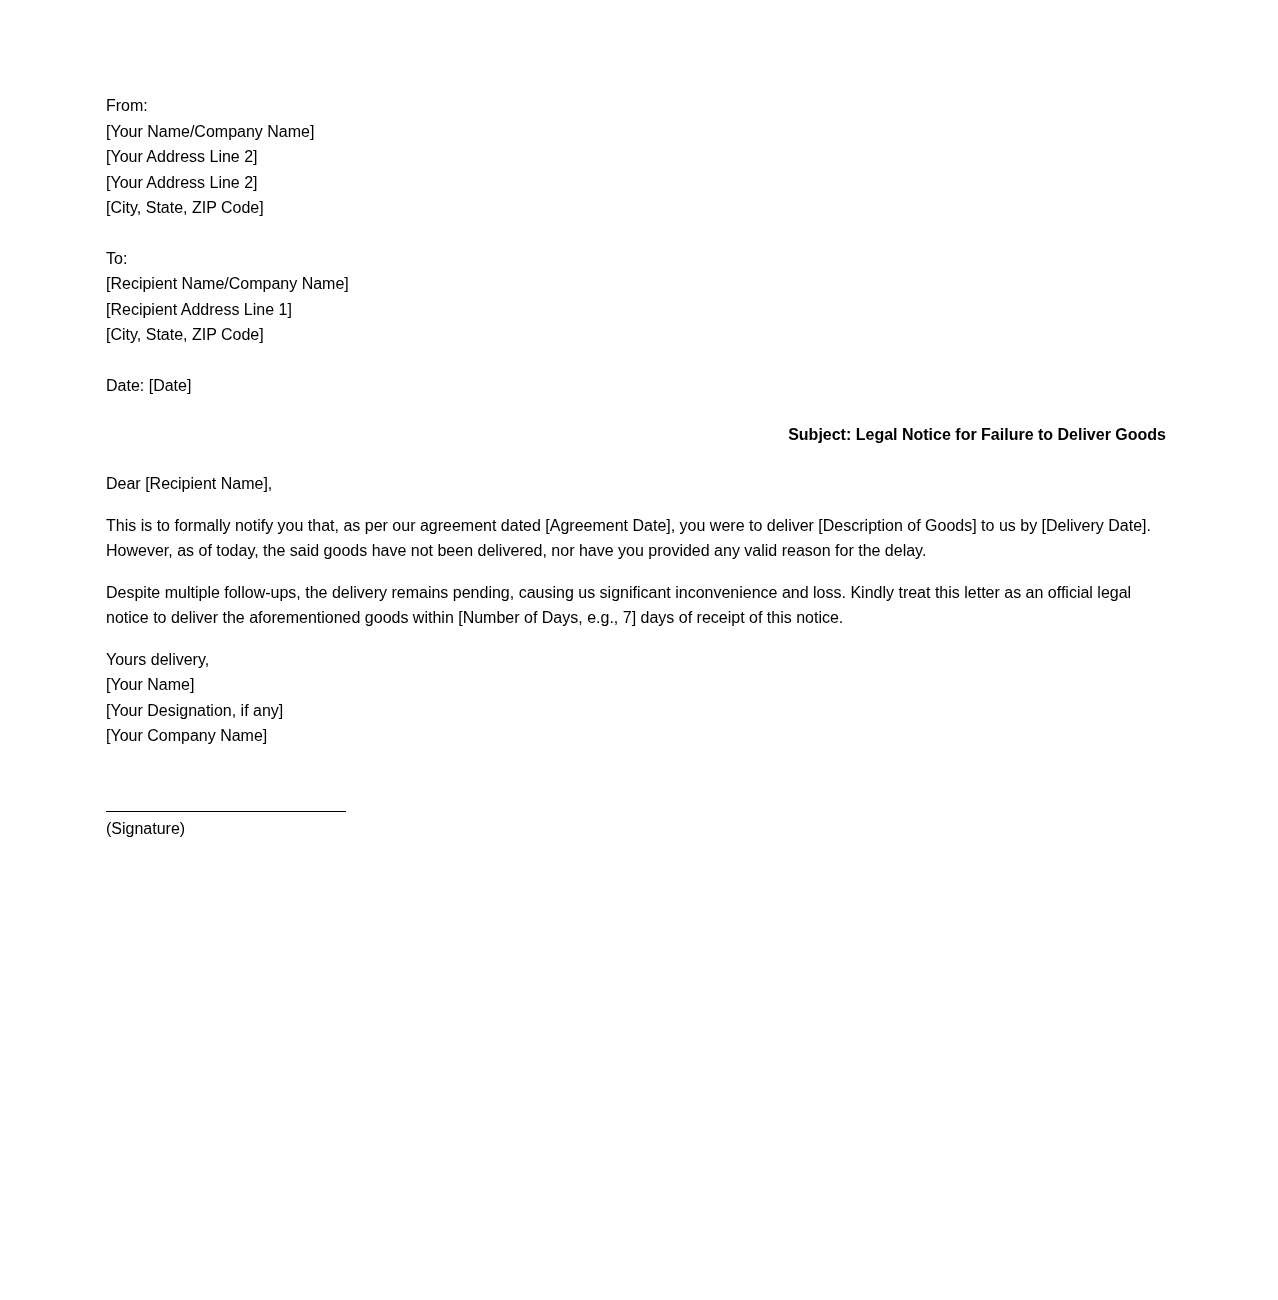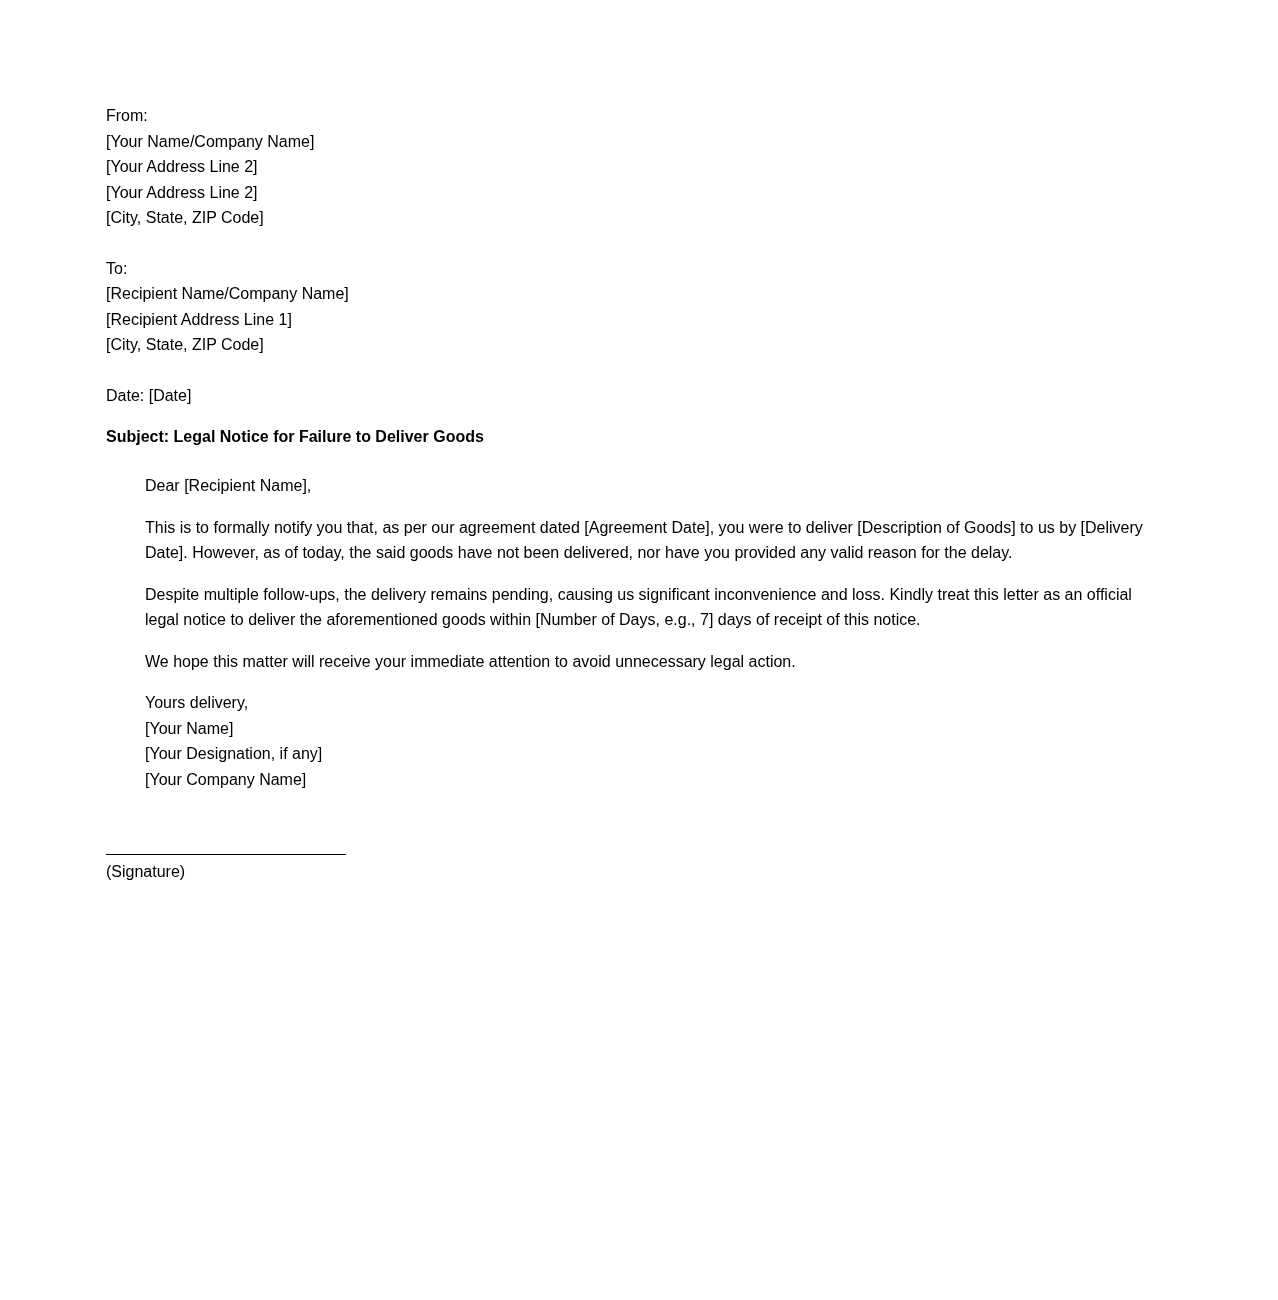--- a/index.html
+++ b/index.html
@@ -1,22 +1,22 @@
 <!DOCTYPE html>
 <html><head>
 <meta charset="utf-8">
 <style>
   html, body { margin: 0; padding: 0; background: #ffffff; }
   body { width: 1278px; height: 1300px; position: relative; font-family: "Liberation Sans", sans-serif; color: #000; font-size: 16px; }
-  .page { position: absolute; left: 106px; top: 103px; width: 1060px; }
+  .page { position: absolute; left: 106px; top: 93px; width: 1060px; }
   .line { line-height: 25.5px; white-space: nowrap; }
   .gap { height: 25px; }
-  .subject { font-weight: bold; margin-top: 16px; line-height: 25px; }
+  .subject { font-weight: bold; margin-top: 24px; line-height: 25px; text-align: right; }
   p { margin: 0; line-height: 25.5px; }
-  .para { margin-top: 16px; margin-left: 39px; }
+  .para { margin-top: 16px; }
   .sigline { width: 240px; border-bottom: 1px solid #000; margin-top: 62px; height: 0; }
   .sig { margin-top: 4px; line-height: 25px; }
 </style>
 </head>
 <body>
 
 <div class="page">
   <div>
     <div class="line">From:</div>
     <div class="line">[Your Name/Company Name]</div>
@@ -32,21 +32,20 @@
     <div class="line">[City, State, ZIP Code]</div>
   </div>
   <div class="gap"></div>
   <div class="line">Date: [Date]</div>
 
   <div class="subject">Subject: Legal Notice for Failure to Deliver Goods</div>
 
   <p class="para" style="margin-top:24px">Dear [Recipient Name],</p>
   <p class="para">This is to formally notify you that, as per our agreement dated [Agreement Date], you were to deliver [Description of Goods] to us by [Delivery Date]. However, as of today, the said goods have not been delivered, nor have you provided any valid reason for the delay.</p>
   <p class="para">Despite multiple follow-ups, the delivery remains pending, causing us significant inconvenience and loss. Kindly treat this letter as an official legal notice to deliver the aforementioned goods within [Number of Days, e.g., 7] days of receipt of this notice.</p>
-  <p class="para">We hope this matter will receive your immediate attention to avoid unnecessary legal action.</p>
 
   <div class="para">
     <div class="line">Yours delivery,</div>
     <div class="line">[Your Name]</div>
     <div class="line">[Your Designation, if any]</div>
     <div class="line">[Your Company Name]</div>
   </div>
 
   <div class="sigline"></div>
   <div class="sig">(Signature)</div>

